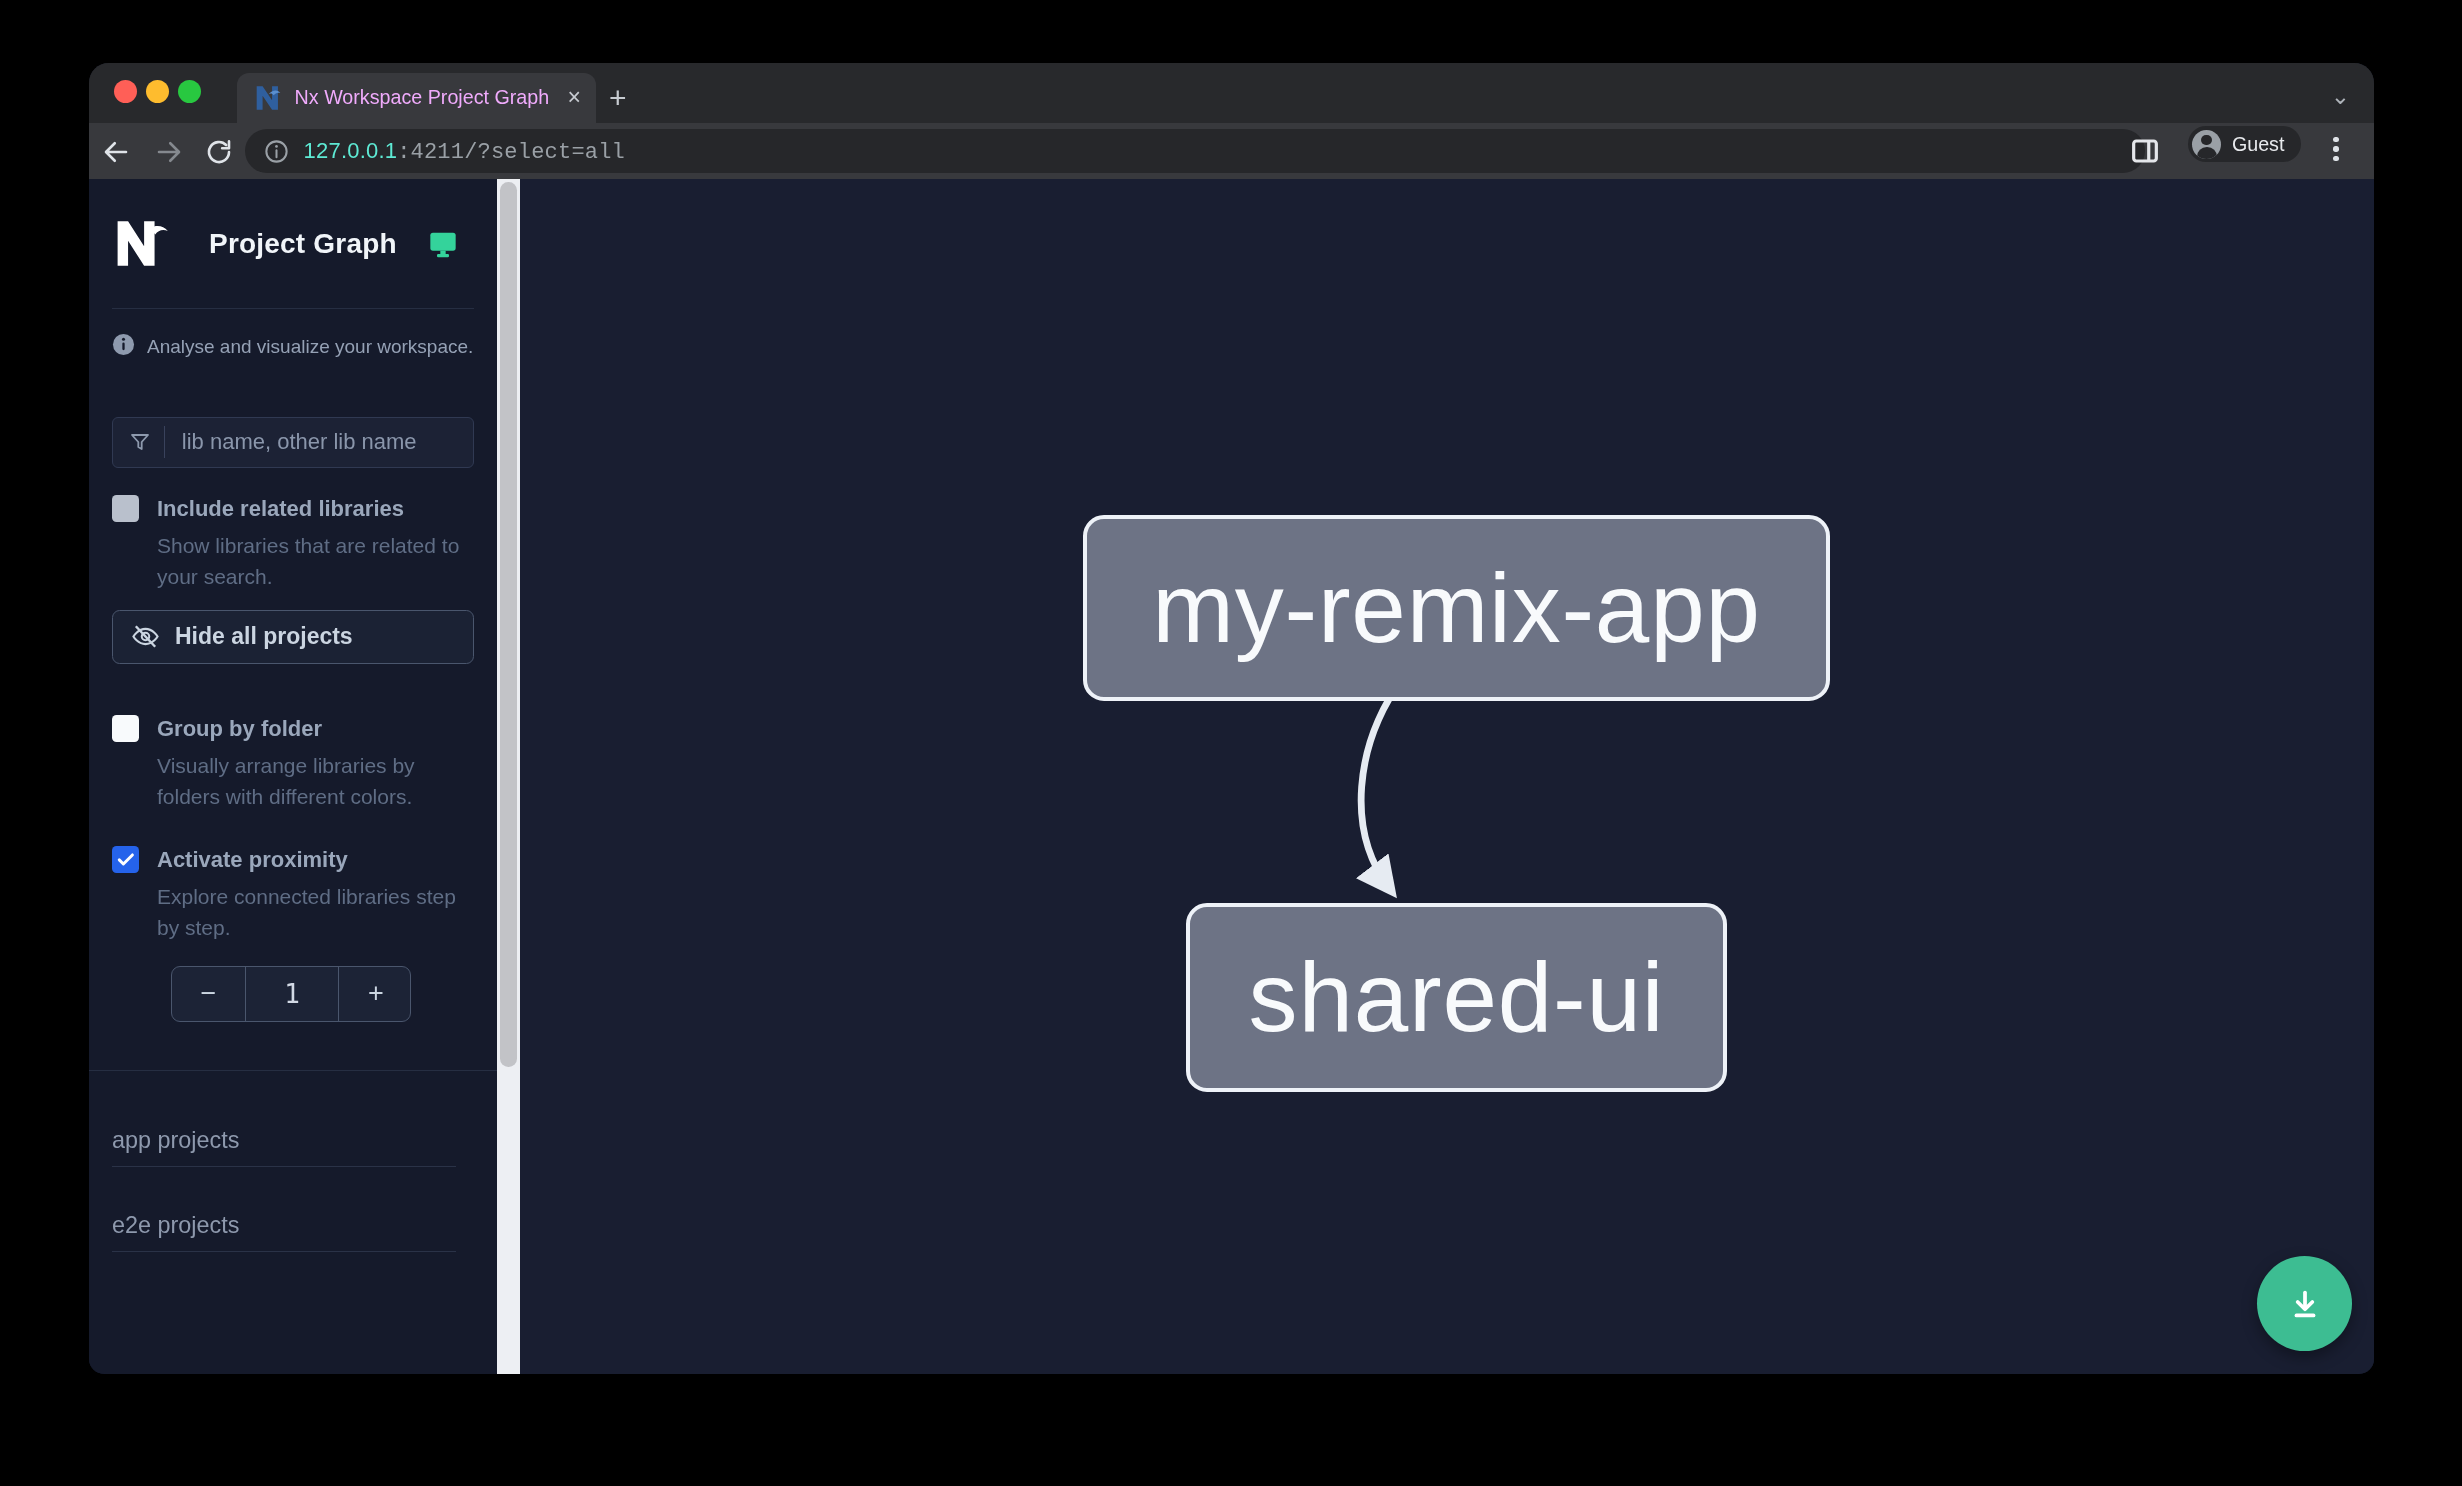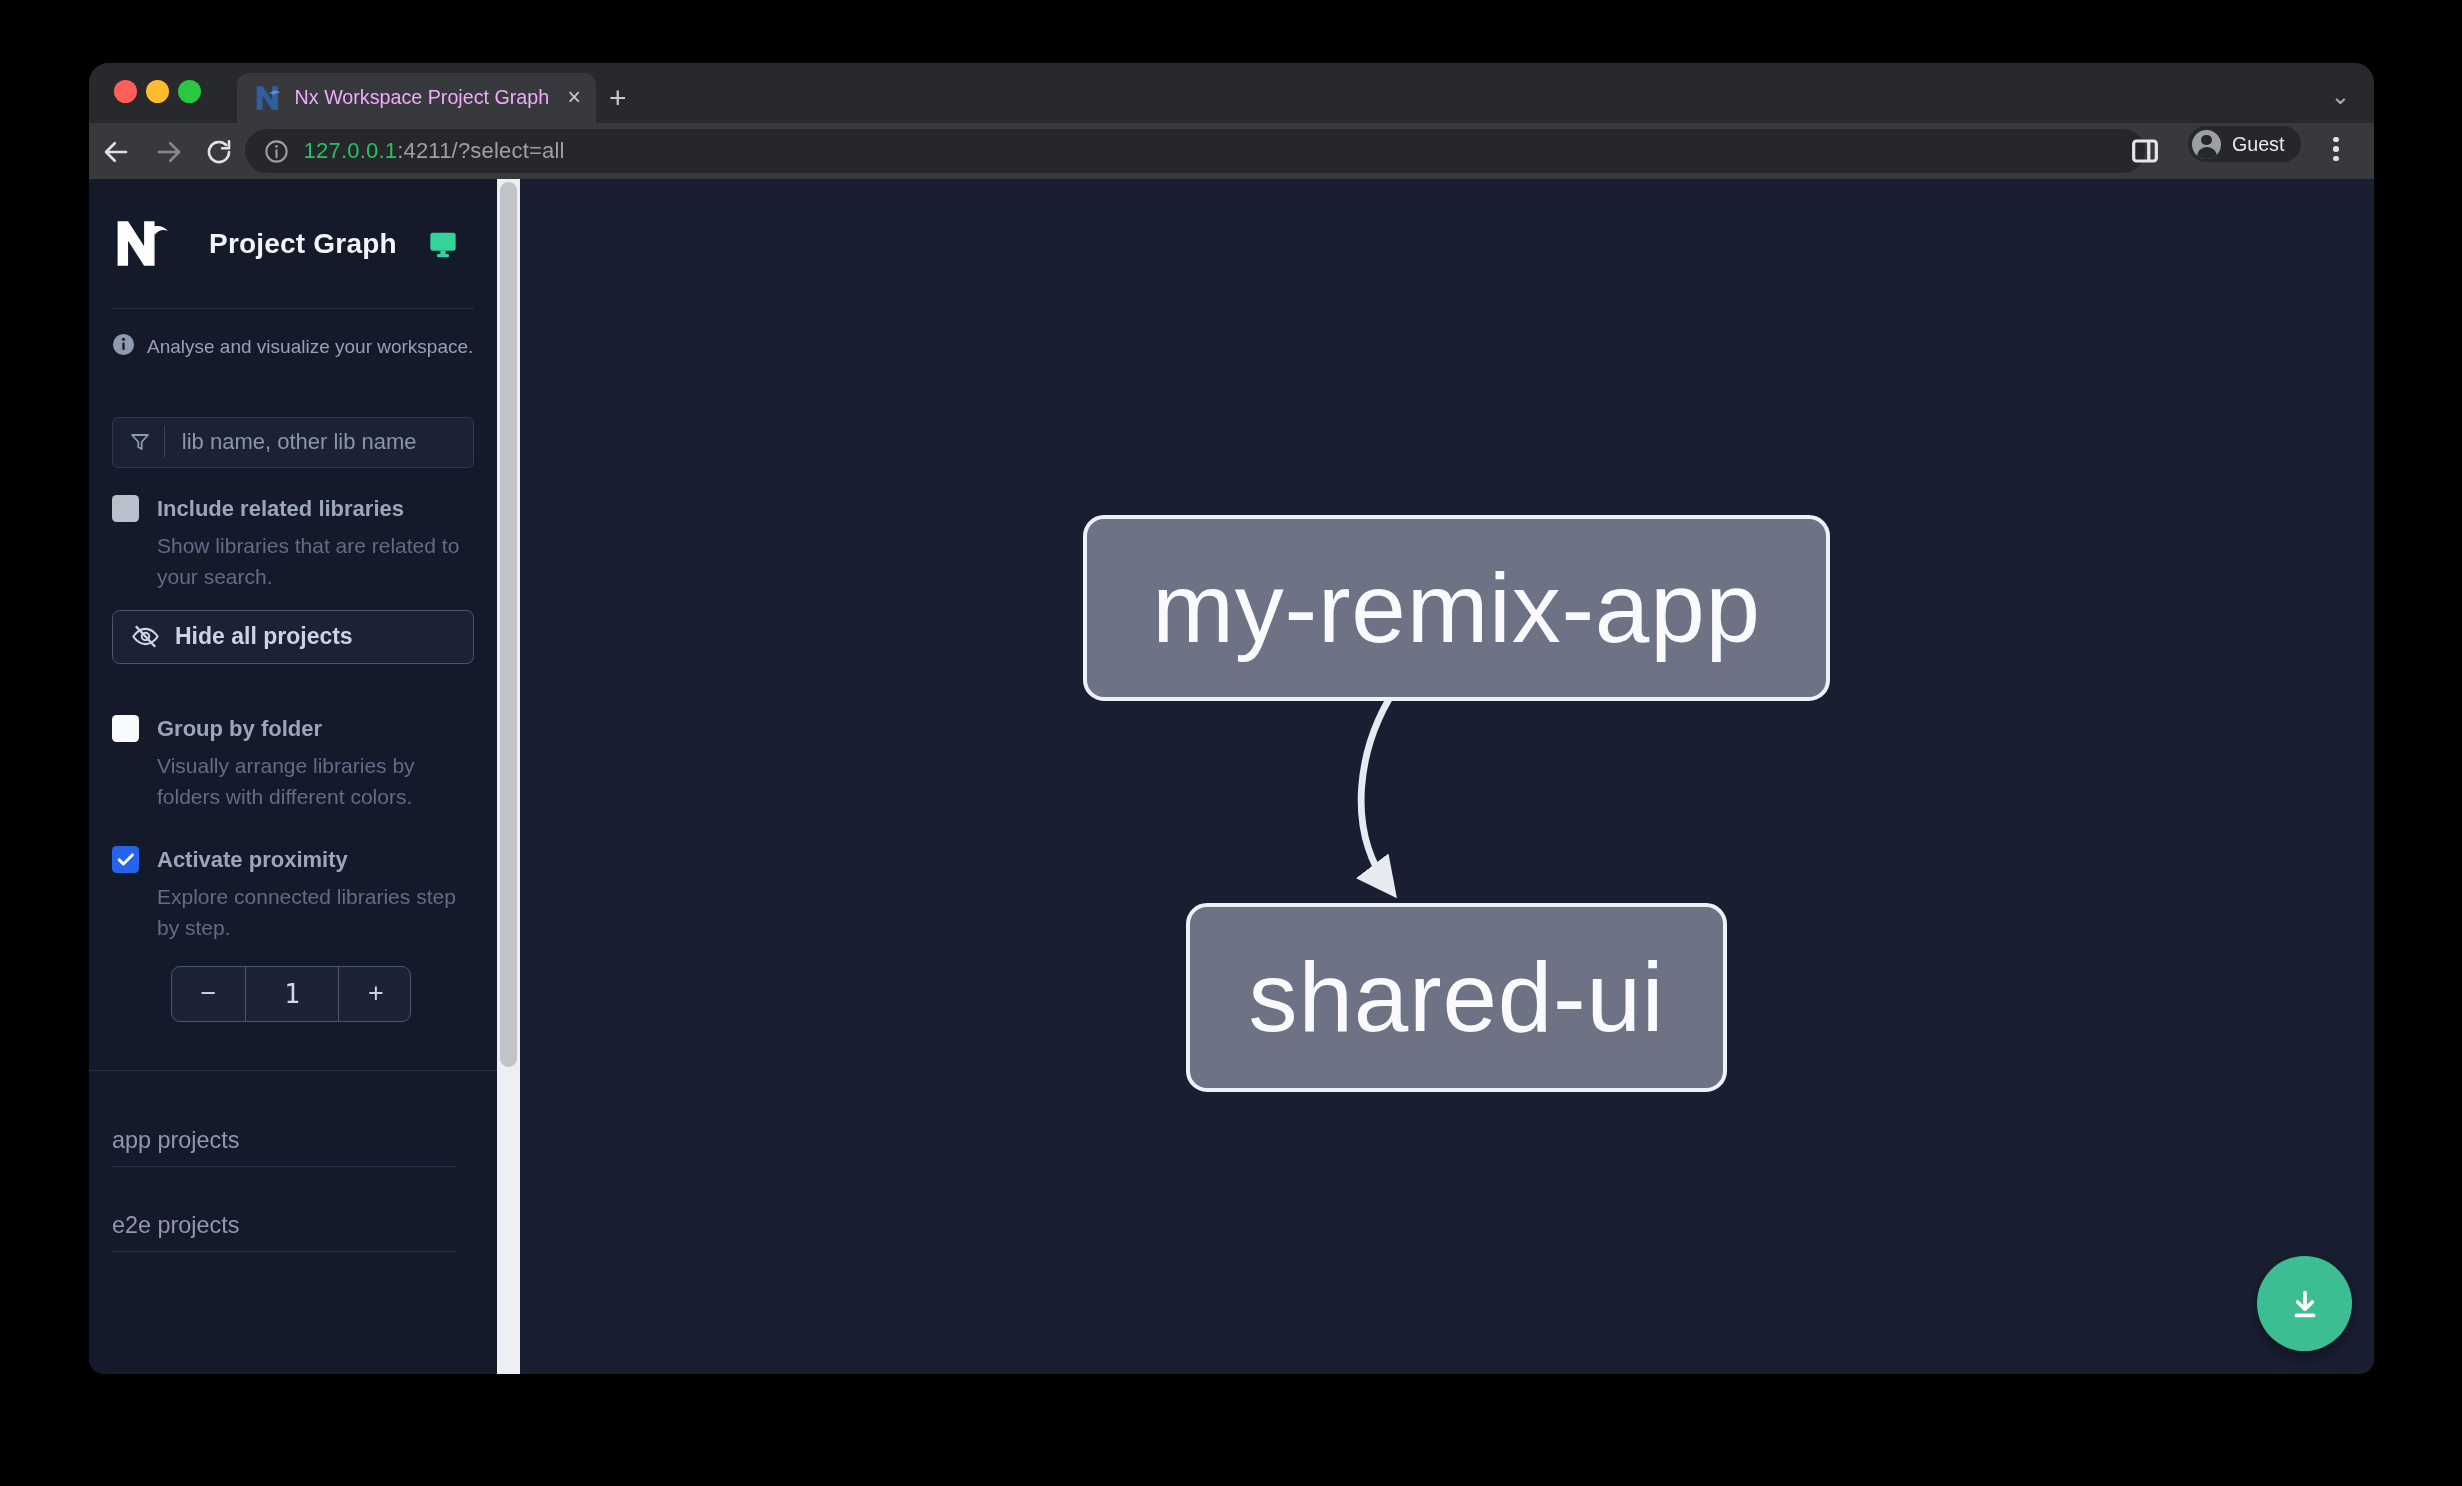--- a/index.html
+++ b/index.html
@@ -20,22 +20,22 @@
   .tab-close{flex:0 0 auto;color:#c7cbd1;font-size:23px;line-height:1;margin-left:10.6px;}
   .newtab{position:absolute;left:520px;top:19.7px;color:#c7cbd1;font-size:30px;line-height:30px;font-weight:300;}
   .strip-chevron{position:absolute;right:24px;top:19.7px;color:#aeb3ba;font-size:23px;}
 
   
   .toolbar{height:56px;background:#38393d;position:relative;flex:0 0 auto;}
   .navbtn{position:absolute;top:13.6px;width:30px;height:30px;}
   .urlpill{position:absolute;left:156px;top:6px;width:1900px;height:44px;background:#26272a;border-radius:22px;display:flex;align-items:center;padding-left:18px;}
   .urlpill svg{flex:0 0 auto;}
   .url-text{margin-left:13.6px;font-size:22px;letter-spacing:0.2px;}
-  .url-host{color:#22c55e;}
-  .url-rest{color:#9aa0a6;}
+  .url-host{color:#5eead4;}
+  .url-rest{color:#9aa0a6;font-family:Liberation Mono, monospace;}
   .sidepanel{position:absolute;right:213px;top:12px;}
   .guest{position:absolute;right:73px;top:3px;height:36px;background:#26272a;border-radius:18px;display:flex;align-items:center;padding:0 16.6px 0 4.5px;gap:10.6px;}
   .guest-label{color:#e8eaed;font-size:19.7px;}
   .avatar{width:29px;height:29px;border-radius:50%;background:#9aa0a6;position:relative;overflow:hidden;}
   .avatar i{position:absolute;left:50%;top:5.3px;width:10.6px;height:10.6px;margin-left:-5.3px;border-radius:50%;background:#26272a;}
   .avatar b{position:absolute;left:50%;top:17.4px;width:19.7px;height:13.6px;margin-left:-9.8px;border-radius:9.8px 9.8px 0 0;background:#26272a;}
   .kebab{position:absolute;right:35px;top:13.6px;width:6px;height:30px;}
   .kebab i{display:block;width:5.3px;height:5.3px;border-radius:50%;background:#dfe3e8;margin:0 auto 4.5px;}
 
   

